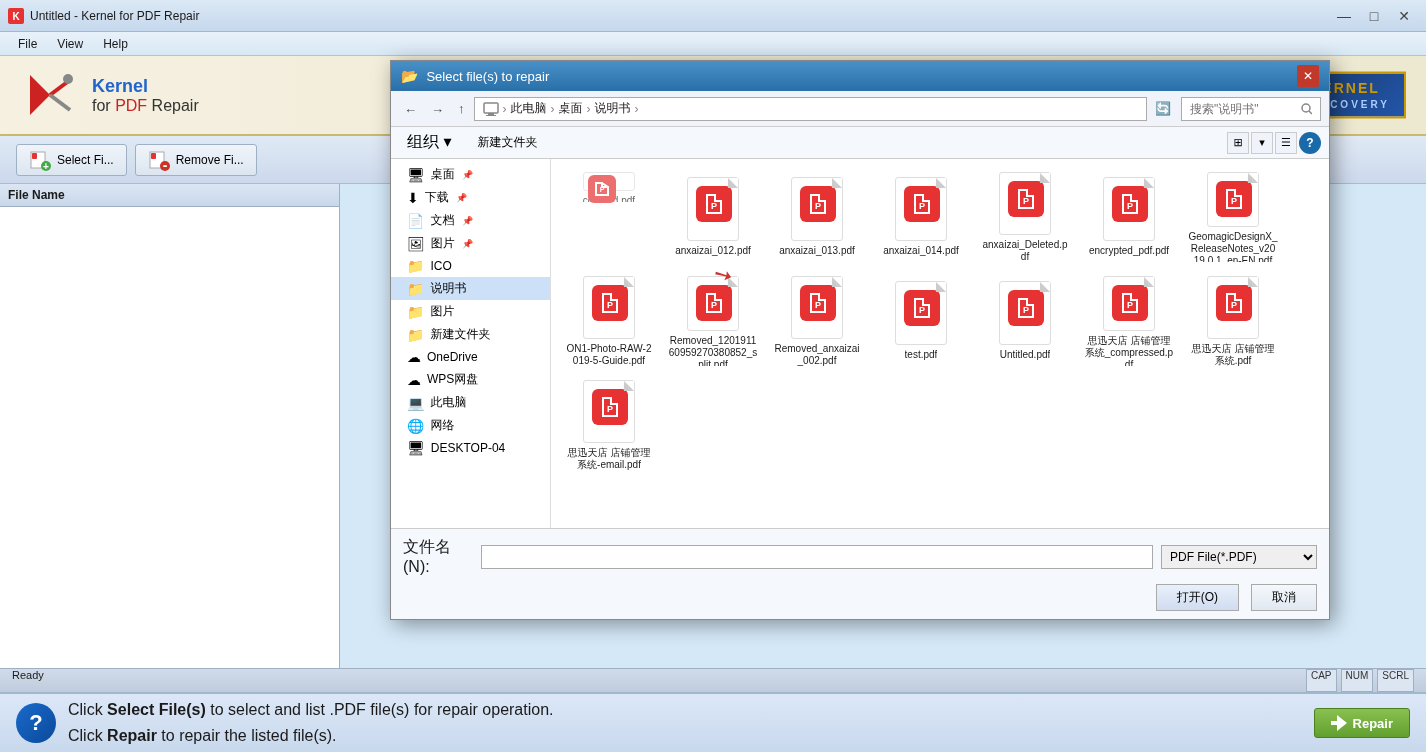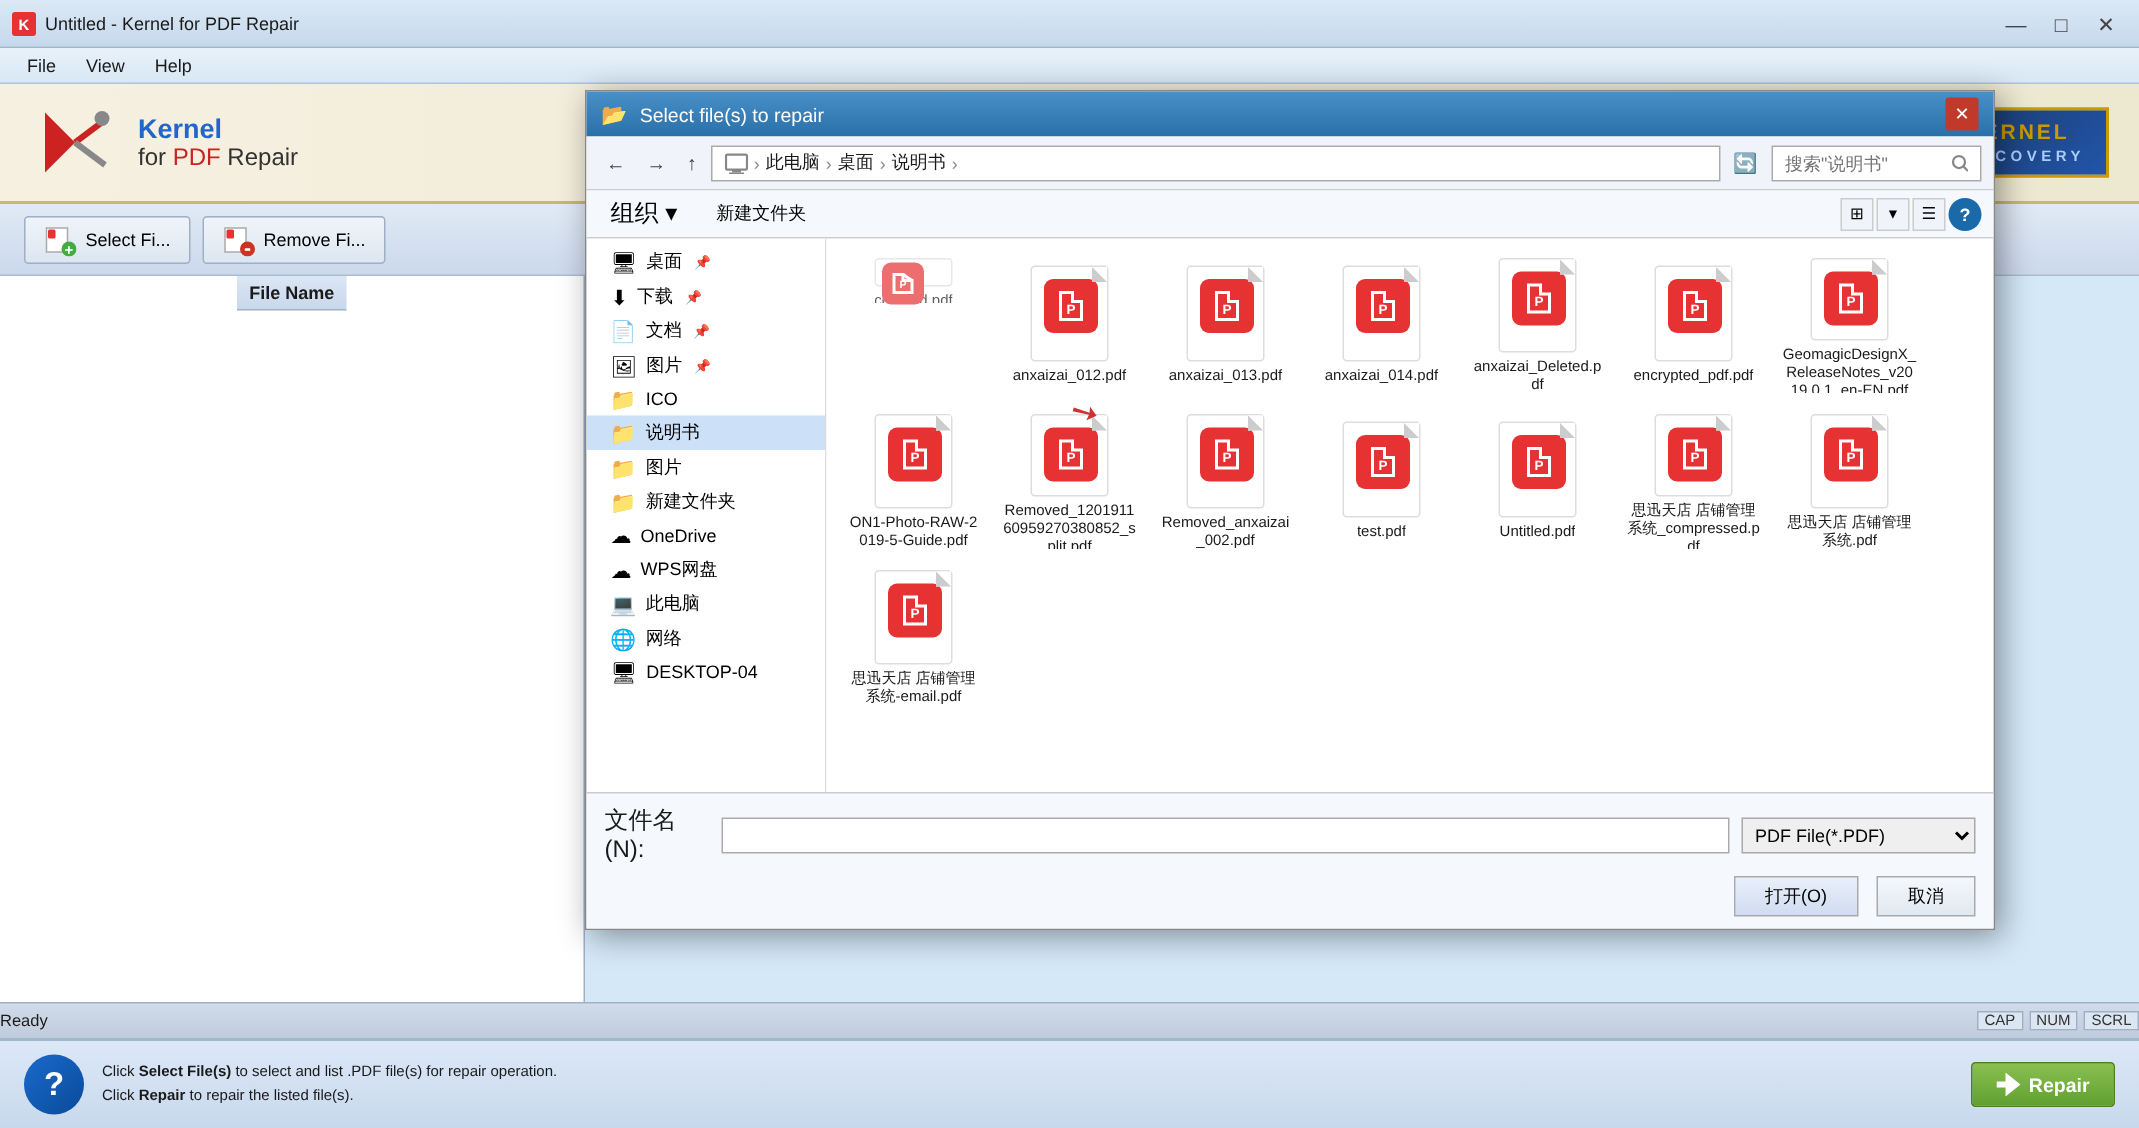--- a/index.html
+++ b/index.html
@@ -78,26 +78,25 @@
     }
 
     
     .main-area {
       display: flex;
       height: calc(752px - 32px - 24px - 80px - 48px - 60px - 24px);
     }
 
     
     .file-list-panel {
-      width: 390px;
+      width: 340px;
       background: white;
       border-right: 1px solid #a0b0c4;
       display: flex;
       flex-direction: column;
-      align-items: center;
     }
     .file-list-header {
       background: linear-gradient(to bottom, #dce6f5, #c8d8ea);
       padding: 4px 8px;
       font-weight: bold;
       font-size: 12px;
       border-bottom: 1px solid #a0b0c4;
       color: #1a1a1a;
     }
     .file-list-content { flex: 1; background: white; }
@@ -326,22 +325,21 @@
     }
     .footer-btn.primary {
       background: linear-gradient(to bottom, #e8f0fa, #d0dcf0);
     }
 
     
     .status-bar {
       background: linear-gradient(to bottom, #d0dcea, #c0ccdd);
       height: 24px;
       display: flex;
-      align-items: center;
-      padding: 0 0;
+      padding: 0 12px;
       border-top: 1px solid #a0b0c4;
       font-size: 11px;
       color: #1a1a1a;
       gap: 8px;
     }
     .status-indicators {
       margin-left: auto;
       display: flex;
       gap: 4px;
       font-size: 10px;
@@ -364,21 +362,21 @@
       gap: 12px;
     }
     .help-circle {
       width: 40px; height: 40px;
       background: linear-gradient(135deg, #1a6acc, #0a4a9a);
       border-radius: 50%;
       display: flex; align-items: center; justify-content: center;
       color: white; font-size: 22px; font-weight: bold;
       flex-shrink: 0;
     }
-    .help-text { font-size: 10px; color: #1a1a1a; line-height: 1.6; }
+    .help-text { font-size: 16px; color: #1a1a1a; line-height: 1.6; }
     .help-text b { color: #1a1a1a; font-weight: bold; }
     .repair-btn {
       margin-left: auto;
       display: flex; align-items: center; gap: 6px;
       background: linear-gradient(to bottom, #8ac050, #60a030);
       border: 1px solid #4a8020; border-radius: 3px;
       padding: 6px 16px; cursor: pointer; color: white; font-size: 13px;
       font-weight: bold;
     }
 

